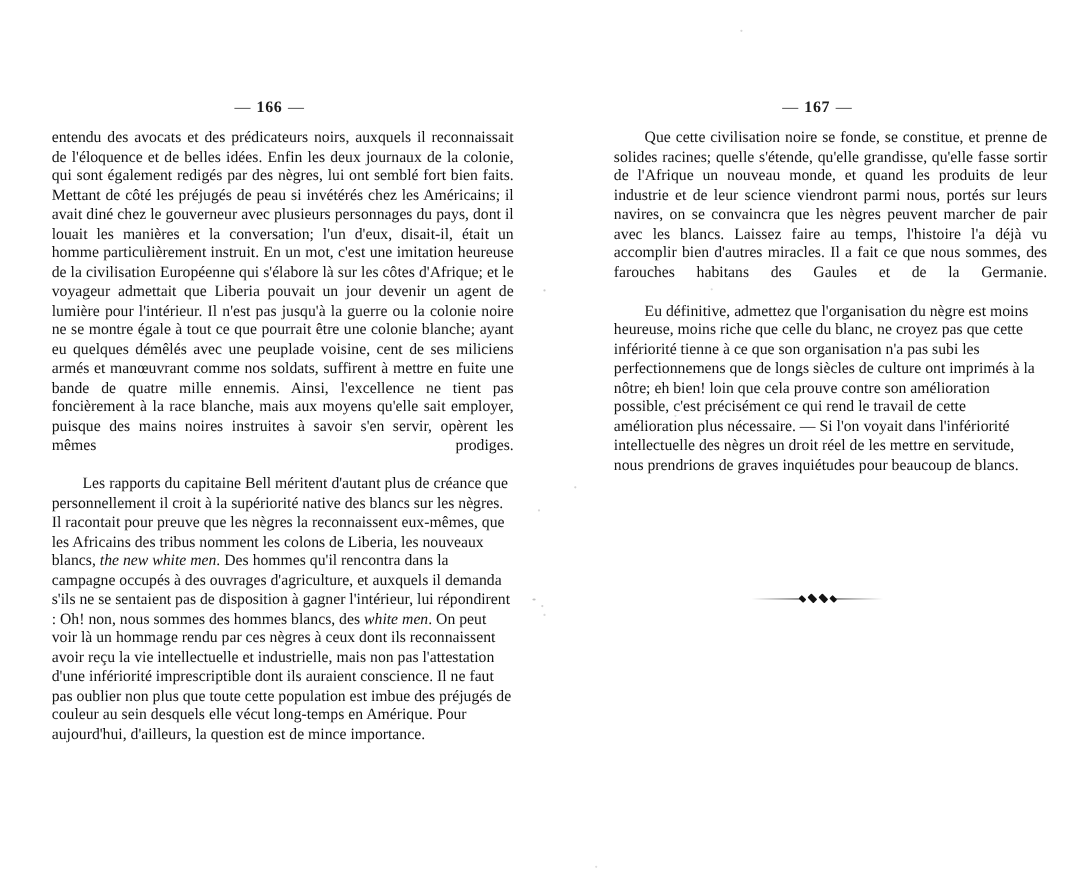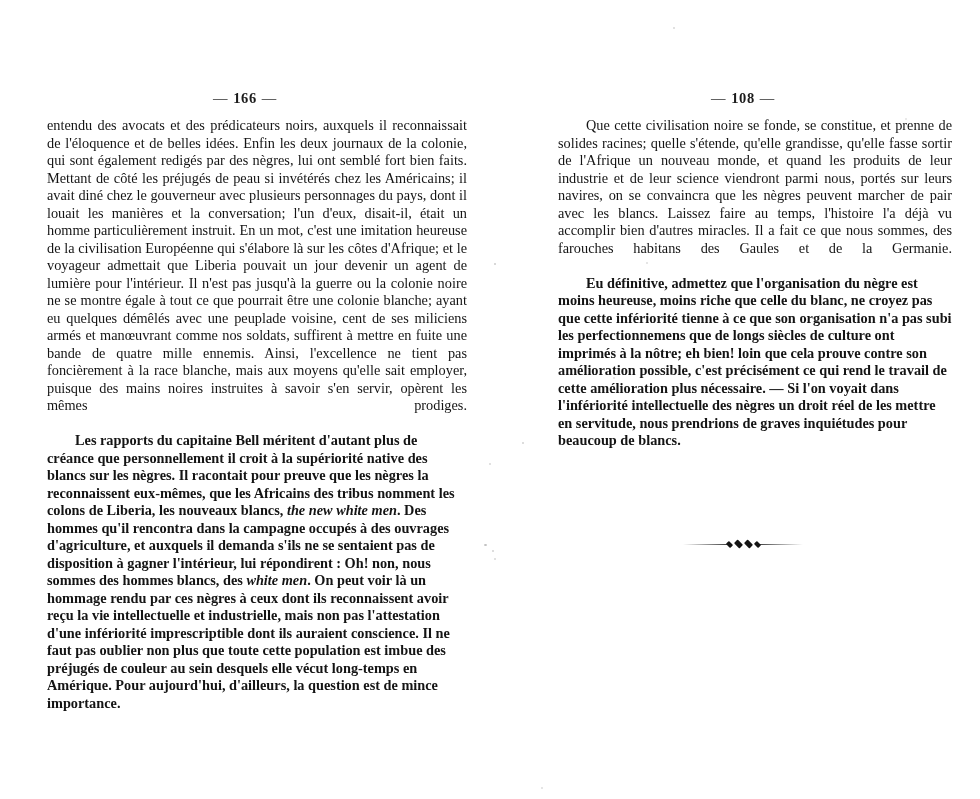--- a/index.html
+++ b/index.html
@@ -67,21 +67,20 @@
   .col-body p {
     margin: 0;
     text-indent: 28px;
     hyphens: manual;
   }
   .col-body p.cont {
     text-indent: 0;
   }
   .col-body p:last-child {
     text-align: left;
-    font-weight: bold;
   }
   em {
     font-style: italic;
   }
 
   
   .col-body p::after {
     content: "";
     display: inline-block;
     width: 100%;
@@ -161,21 +160,21 @@
 
     <div class="col-body">
       <p class="cont">entendu des avocats et des prédicateurs noirs, auxquels il reconnaissait de l'éloquence et de belles idées. Enfin les deux journaux de la colonie, qui sont également redigés par des nègres, lui ont semblé fort bien faits. Mettant de côté les préjugés de peau si invétérés chez les Américains; il avait diné chez le gouverneur avec plusieurs personnages du pays, dont il louait les manières et la conversation; l'un d'eux, disait-il, était un homme particulièrement instruit. En un mot, c'est une imitation heureuse de la civilisation Européenne qui s'élabore là sur les côtes d'Afrique; et le voyageur admettait que Liberia pouvait un jour devenir un agent de lumière pour l'intérieur. Il n'est pas jusqu'à la guerre ou la colonie noire ne se montre égale à tout ce que pourrait être une colonie blanche; ayant eu quelques démêlés avec une peuplade voisine, cent de ses miliciens armés et manœuvrant comme nos soldats, suffirent à mettre en fuite une bande de quatre mille ennemis. Ainsi, l'excellence ne tient pas foncièrement à la race blanche, mais aux moyens qu'elle sait employer, puisque des mains noires instruites à savoir s'en servir, opèrent les mêmes prodiges.</p>
       <p><span>Les rapports du capitaine Bell méritent d'autant plus de créance que personnellement il croit à la supériorité native des blancs sur les nègres. Il racontait pour preuve que les nègres la reconnaissent eux-mêmes, que les Africains des tribus nomment les colons de Liberia, les nouveaux blancs, </span><em>the new white men</em><span>. Des hommes qu'il rencontra dans la campagne occupés à des ouvrages d'agriculture, et auxquels il demanda s'ils ne se sentaient pas de disposition à gagner l'intérieur, lui répondirent : Oh! non, nous sommes des hommes blancs, des </span><em>white men</em><span>. On peut voir là un hommage rendu par ces nègres à ceux dont ils reconnaissent avoir reçu la vie intellectuelle et industrielle, mais non pas l'attestation d'une infériorité imprescriptible dont ils auraient conscience. Il ne faut pas oublier non plus que toute cette population est imbue des préjugés de couleur au sein desquels elle vécut long-temps en Amérique. Pour aujourd'hui, d'ailleurs, la question est de mince importance.</span></p>
     </div>
   </div>
 
   <div class="page-col right">
 
     <div class="folio">
-      <span class="dash">—</span><span>108</span><span class="dash">—</span>
+      <span class="dash">—</span><span>167</span><span class="dash">—</span>
     </div>
 
     <div class="col-body">
       <p>Que cette civilisation noire se fonde, se constitue, et prenne de solides racines; quelle s'étende, qu'elle grandisse, qu'elle fasse sortir de l'Afrique un nouveau monde, et quand les produits de leur industrie et de leur science viendront parmi nous, portés sur leurs navires, on se convaincra que les nègres peuvent marcher de pair avec les blancs. Laissez faire au temps, l'histoire l'a déjà vu accomplir bien d'autres miracles. Il a fait ce que nous sommes, des farouches habitans des Gaules et de la Germanie.</p>
       <p>Eu définitive, admettez que l'organisation du nègre est moins heureuse, moins riche que celle du blanc, ne croyez pas que cette infériorité tienne à ce que son organisation n'a pas subi les perfectionnemens que de longs siècles de culture ont imprimés à la nôtre; eh bien! loin que cela prouve contre son amélioration possible, c'est précisément ce qui rend le travail de cette amélioration plus nécessaire. — Si l'on voyait dans l'infériorité intellectuelle des nègres un droit réel de les mettre en servitude, nous prendrions de graves inquiétudes pour beaucoup de blancs.</p>
     </div>
 
     <div class="ornament">
       <span class="orn-rule">
         <span class="orn-core">

